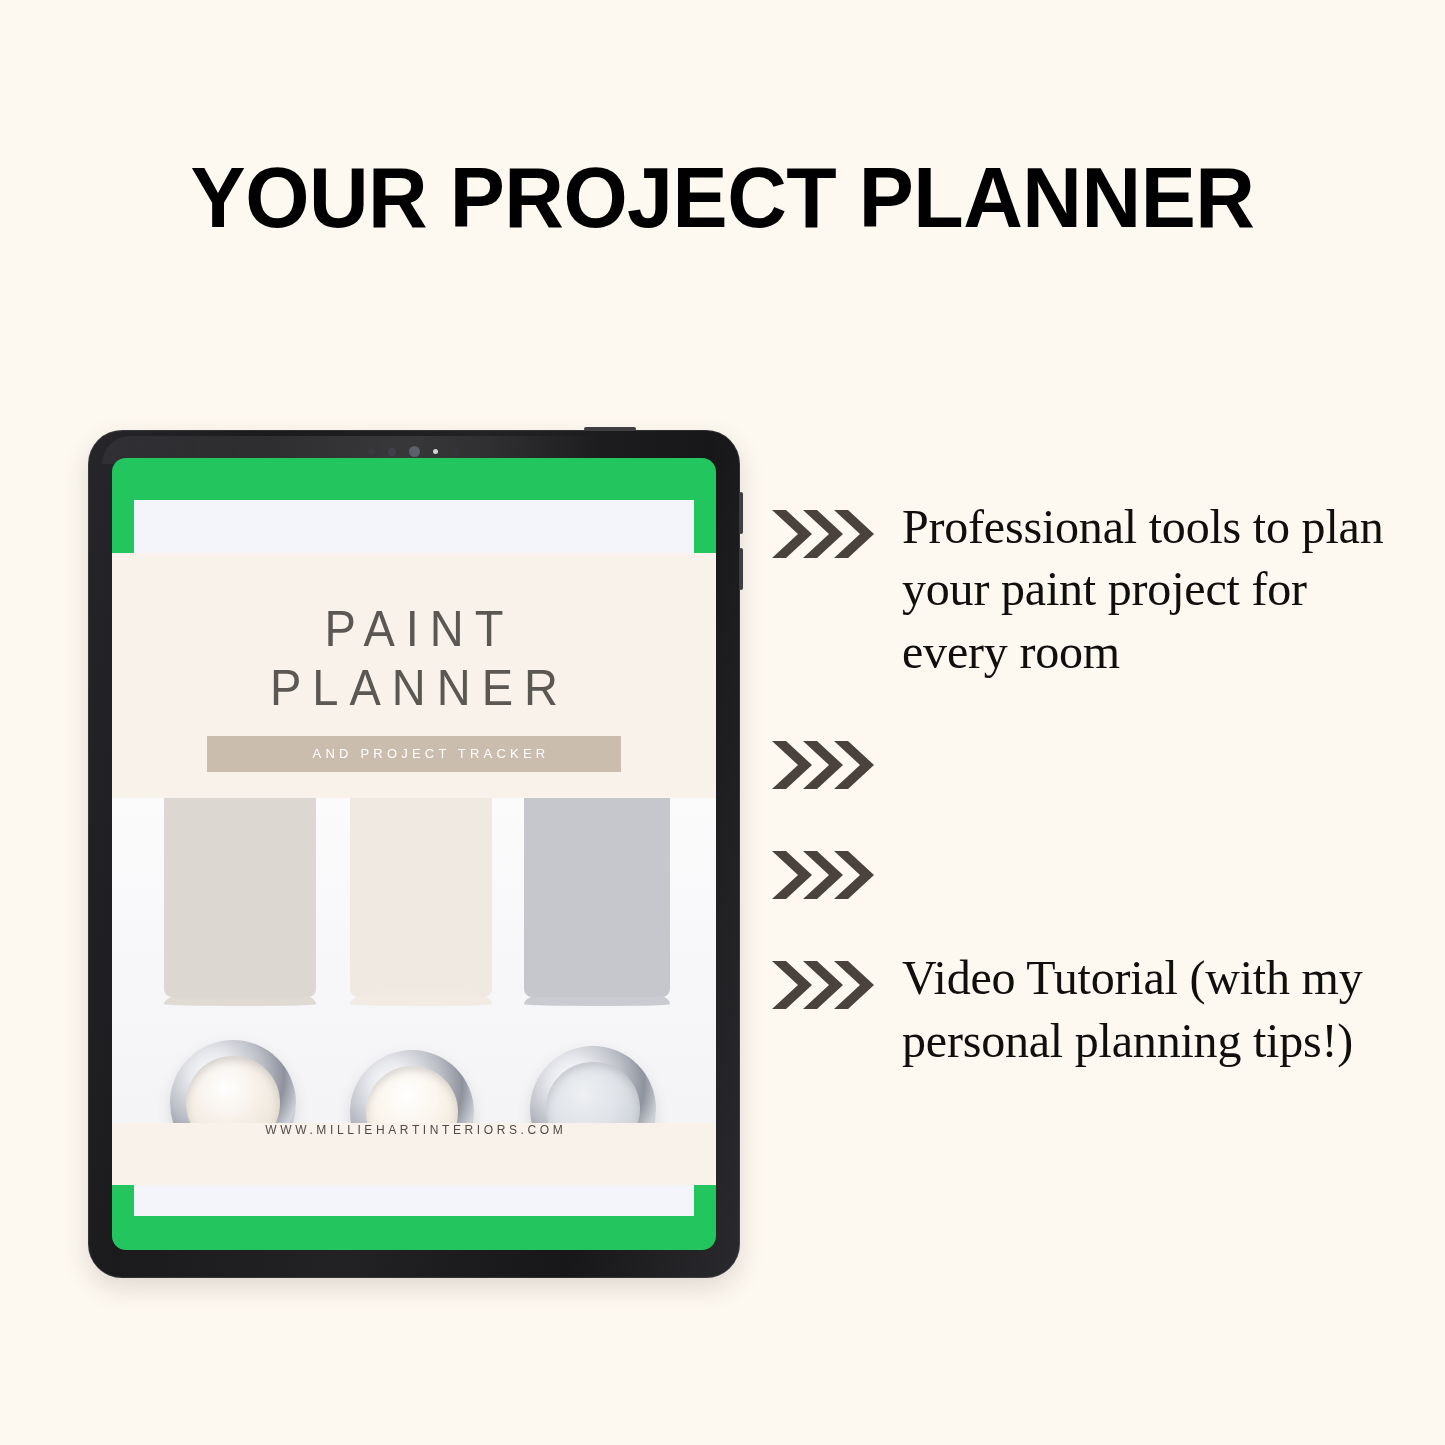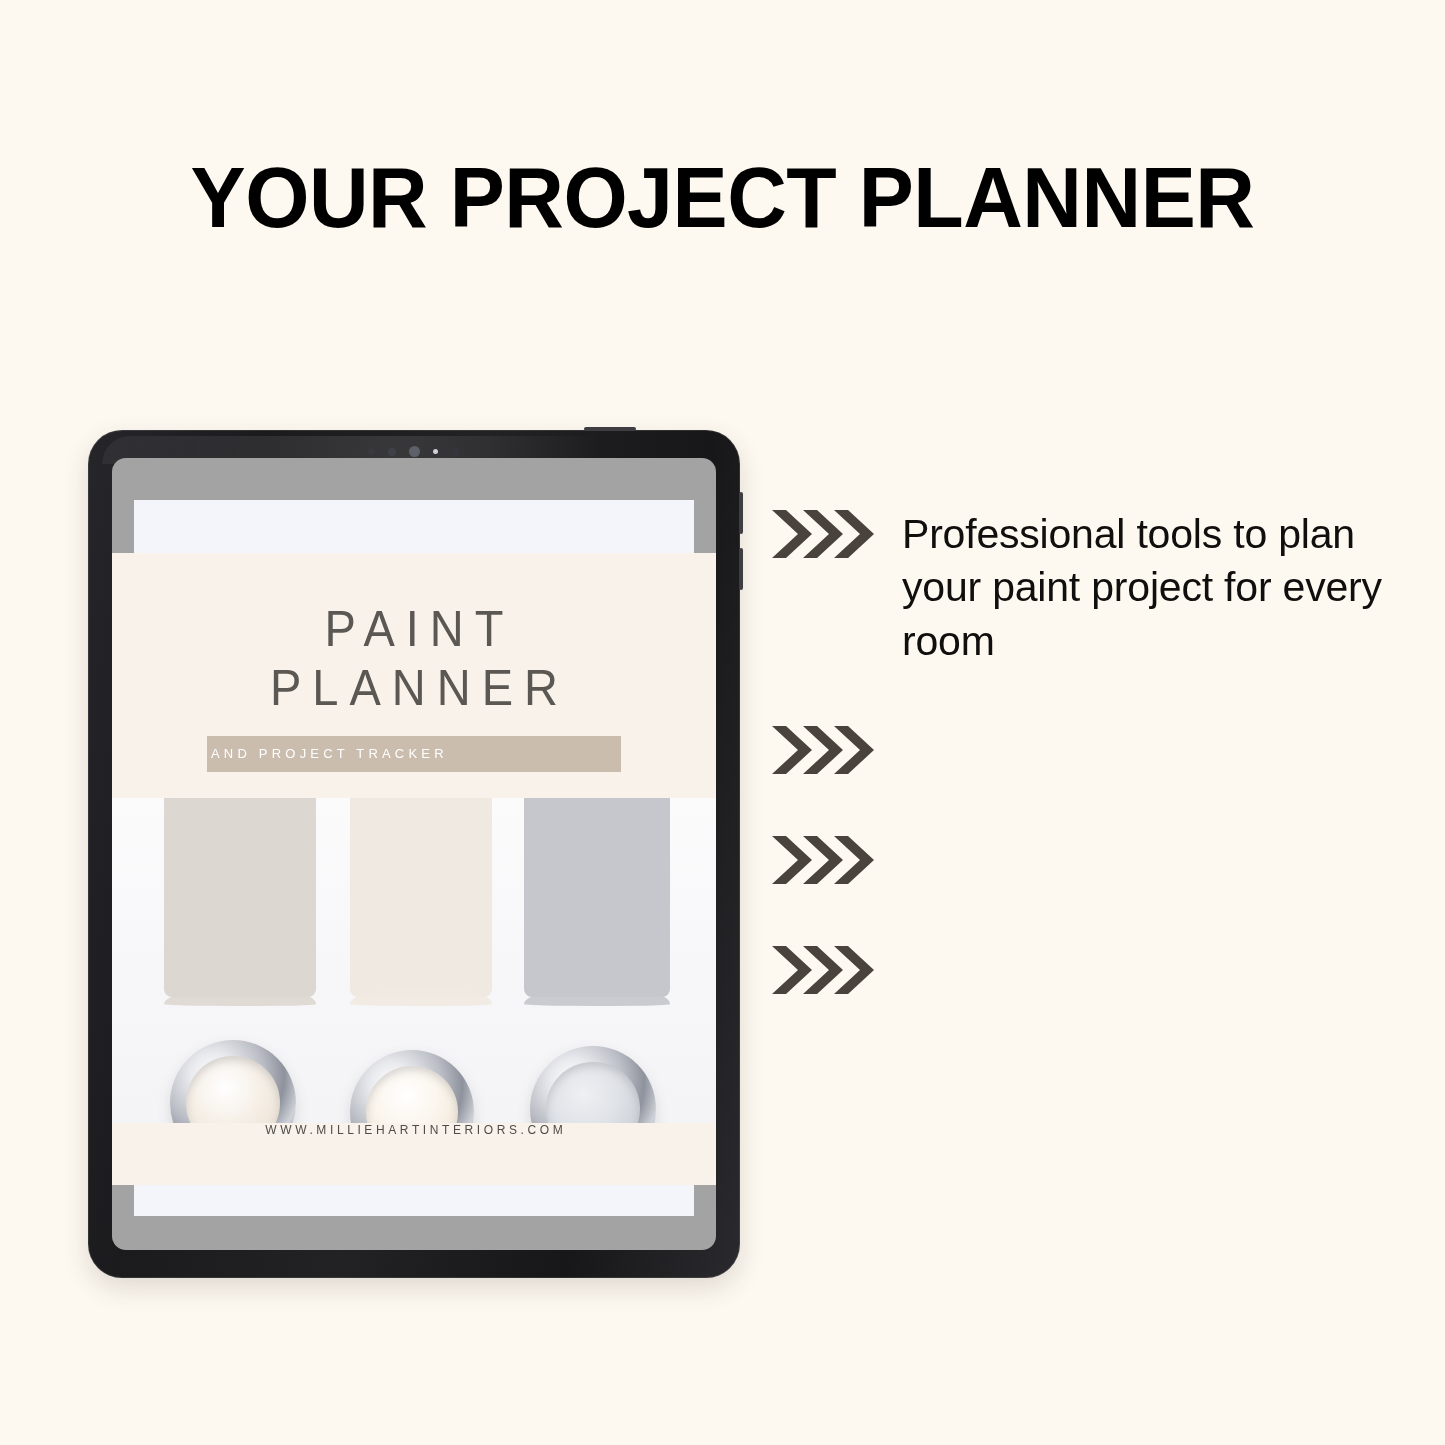--- a/index.html
+++ b/index.html
@@ -103,21 +103,21 @@
   .side-btn.vol-down { top: 118px; height: 42px; }
   .side-btn.power    { top: -3px; right: 104px; width: 52px; height: 4px; }
 
   
   .screen {
     position: absolute;
     left: 24px;
     top: 28px;
     width: 604px;
     height: 792px;
-    background: #a3a3a3;
+    background: #22c55e;
     border-radius: 14px;
     overflow: hidden;
   }
 
   
   .app-panel {
     position: absolute;
     left: 22px;
     top: 42px;
     width: 560px;
@@ -157,20 +157,22 @@
   }
   .cover-title .line2 { display: block; }
 
   .cover-band {
     margin: 22px auto 0;
     width: 414px;
     height: 36px;
     background: #cbbdae;
     display: flex;
     align-items: center;
+    justify-content: center;
+    padding-left: 30px;
   }
   .cover-band-text {
     font-family: "Liberation Sans", sans-serif;
     font-size: 13px;
     font-weight: 400;
     letter-spacing: 4.2px;
     color: #ffffff;
     text-indent: 4px;
     white-space: nowrap;
   }
@@ -258,28 +260,27 @@
   .feature:last-child { margin-bottom: 0; }
 
   .chev-icon {
     flex: 0 0 auto;
     width: 104px;
     height: 56px;
     margin-top: 10px;
   }
 
   .feature-text {
-    font-family: Liberation Sans, sans-serif;
-    font-size: 41px;
+    font-family: Liberation Serif, serif;
+    font-size: 48px;
     font-weight: 400;
     line-height: 1.30;
     color: #100f0e;
     letter-spacing: -0.2px;
     padding-left: 26px;
-    margin-top: 12px;
   }
 </style>
 </head>
 <body>
 
 <h1 class="page-title">YOUR PROJECT PLANNER</h1>
 
 <div class="tablet-wrap">
 
   <div class="tablet-frame"></div>
@@ -380,15 +381,16 @@
   <div class="feature">
     <span class="chev-icon">
       <svg viewBox="0 0 104 56" width="104" height="56" aria-hidden="true">
         <g fill="#4a423c">
           <polygon points="0,4 14,4 40,28 14,52 0,52 26,28"></polygon>
           <polygon points="31,4 45,4 71,28 45,52 31,52 57,28"></polygon>
           <polygon points="62,4 76,4 102,28 76,52 62,52 88,28"></polygon>
         </g>
       </svg>
     </span>
+    <div class="feature-text">Video Tutorial (with my personal planning tips!)</div>
   </div>
 
 </div>
 
 </body></html>

